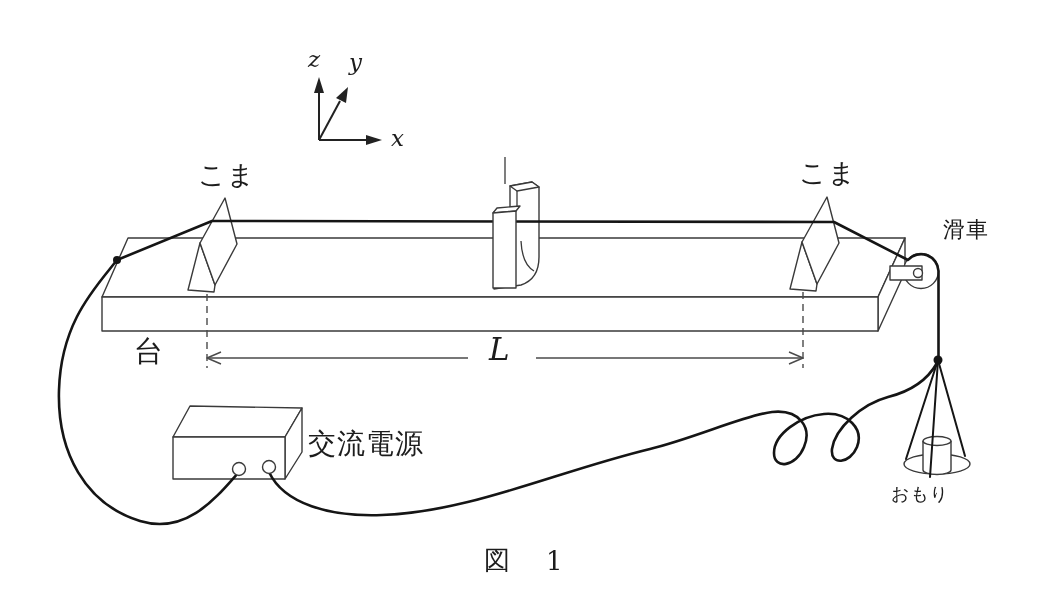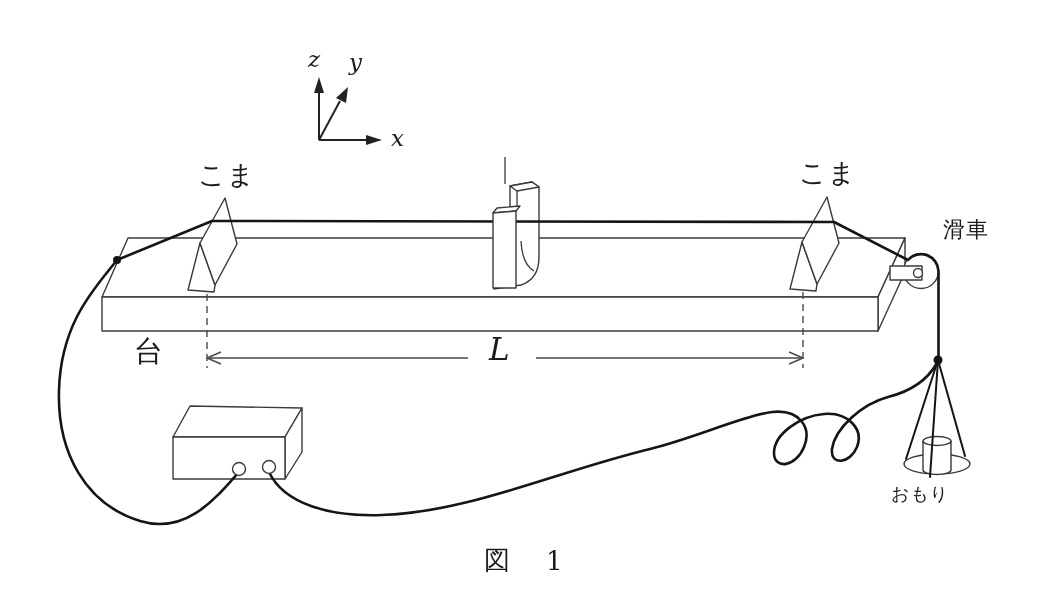--- a/index.html
+++ b/index.html
@@ -127,17 +127,18 @@
   </svg>
 
   <span class="lbl it" style="left:308px;top:48px;font-size:23px;">z</span>
   <span class="lbl it" style="left:349px;top:51px;font-size:23px;">y</span>
   <span class="lbl it" style="left:391px;top:127px;font-size:23px;">x</span>
   <span class="lbl" style="left:198px;top:161px;font-size:27px;">こま</span>
   <span class="lbl" style="left:799px;top:159px;font-size:27px;">こま</span>
   <span class="lbl" style="left:931px;top:219px;font-size:22px;margin-left:12px;">滑車</span>
   <span class="lbl" style="left:134px;top:337px;font-size:29px;">台</span>
   <span class="lbl it" style="left:489px;top:334px;font-size:31px;">L</span>
+  <span class="lbl" style="left:308px;top:430px;font-size:28px;">交流電源</span>
   <span class="lbl" style="left:891px;top:485px;font-size:18px;">おもり</span>
   <span class="lbl" style="left:484px;top:547px;font-size:26px;">図</span>
   <span class="lbl" style="left:546px;top:548px;font-size:26px;">1</span>
 
 </div>
 
 </body></html>

